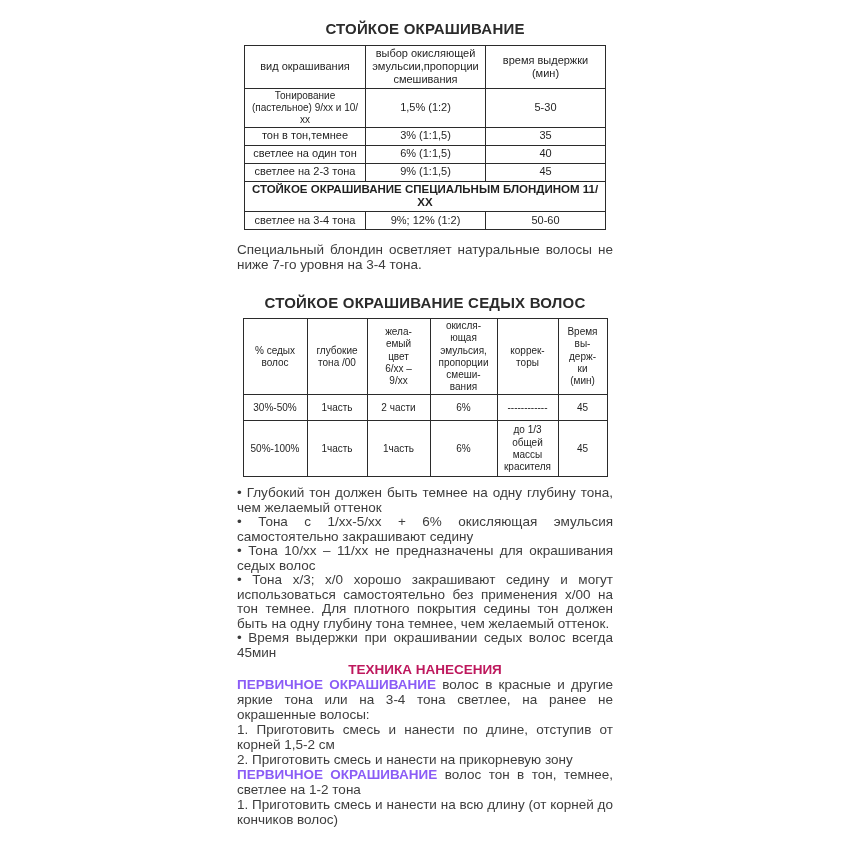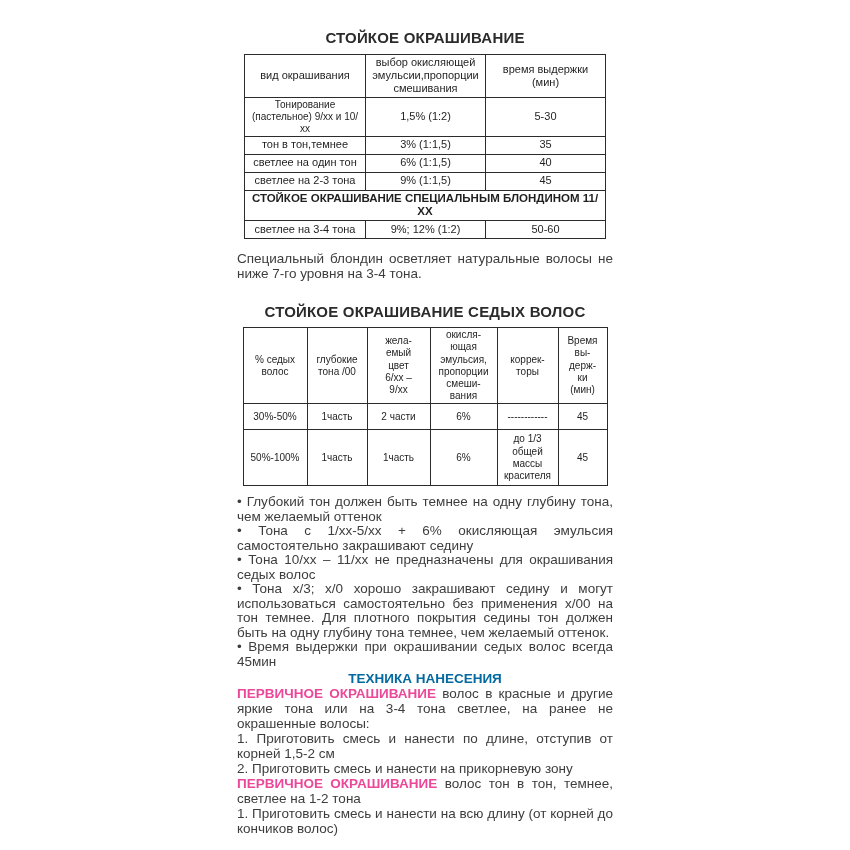--- a/index.html
+++ b/index.html
@@ -10,21 +10,21 @@
   body {
     width: 850px;
     height: 850px;
     font-family: "Liberation Sans", sans-serif;
     color: #3d3d3d;
     overflow: hidden;
   }
   .content {
     width: 376px;
     margin: 0 auto;
-    padding-top: 29px;
+    padding-top: 20px;
   }
   .doc-title {
     margin: 0;
     font-size: 15px;
     font-weight: bold;
     text-align: center;
     line-height: 18px;
     color: #2b2b2b;
     letter-spacing: 0.2px;
   }
@@ -61,23 +61,23 @@
   }
   .note { margin-top: 12px; }
   .bullets { margin-top: 9px; }
   .bullets p { line-height: 14.5px; }
   .tech-title {
     margin: 2px 0 0 0;
     font-size: 13.5px;
     font-weight: bold;
     text-align: center;
     line-height: 15px;
-    color: #0369a1;
-  }
-  .bold-run { font-weight: bold; color: #ec4899; }
+    color: #be185d;
+  }
+  .bold-run { font-weight: bold; color: #8b5cf6; }
 </style>
 </head>
 <body>
 
 <div class="content">
 
   <h1 class="doc-title">СТОЙКОЕ ОКРАШИВАНИЕ</h1>
 
   <table class="t1">
     <colgroup>

